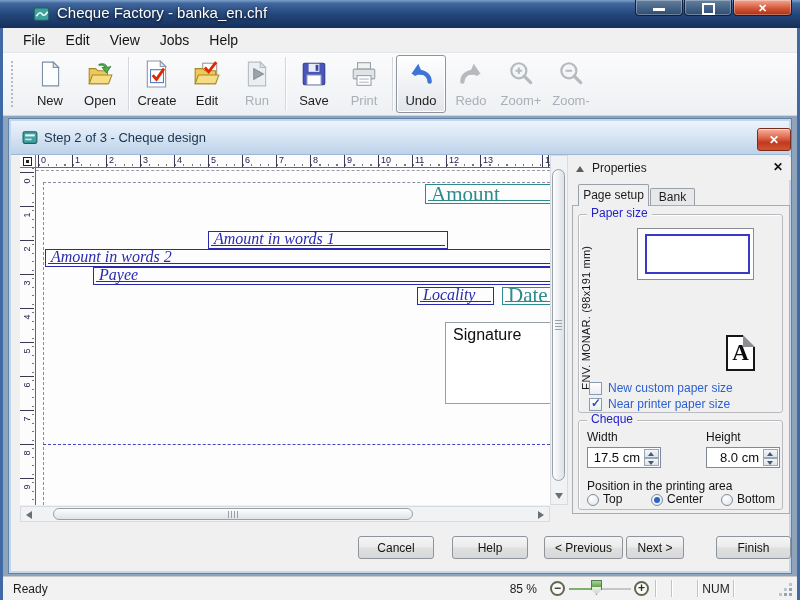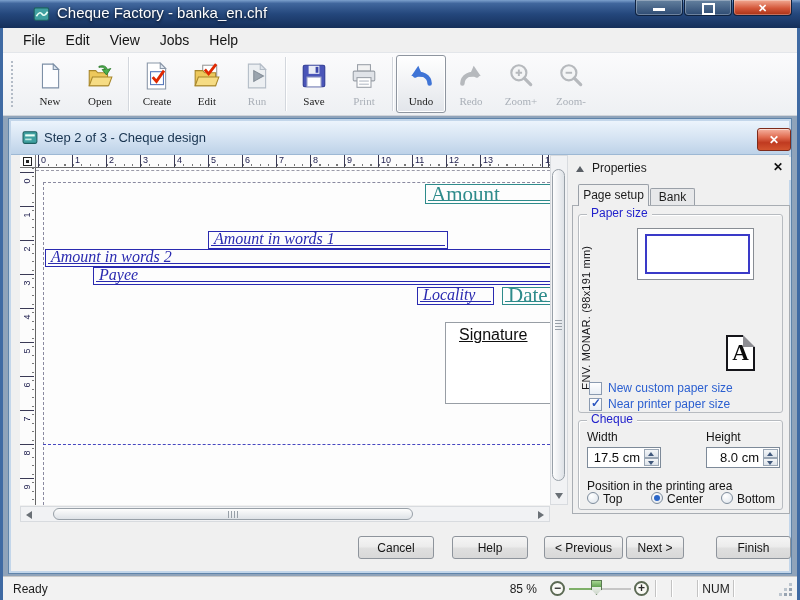--- a/index.html
+++ b/index.html
@@ -27,21 +27,21 @@
   
   .toolbar{position:absolute;left:3px;top:52px;width:794px;height:64px;box-sizing:border-box;
     background:linear-gradient(180deg,#fbfbfc,#eef0f3);border-top:1px solid #e3e6ea;
     border-bottom:1px solid #cfd3d9;display:flex;align-items:center;padding-left:8px;}
   .tb-grip{width:3px;height:46px;border-left:2px dotted #b4bcc7;margin-right:9px;}
   .tbtn{width:50px;height:58px;display:flex;flex-direction:column;align-items:center;
     justify-content:center;gap:1px;border:1px solid transparent;border-radius:3px;box-sizing:border-box;}
   .tbtn.active{border-color:#8e959f;background:linear-gradient(180deg,#ffffff,#e2e5ea);
     box-shadow:inset 0 0 0 1px #fff;}
   .tbtn svg{width:28px;height:28px;}
-  .tlabel{font-size:11px;color:#1e1e1e;font-family:Liberation Serif, serif;}
+  .tlabel{font-size:13px;color:#1e1e1e;}
   .tbtn.disabled .tlabel{color:#aab0b8;}
   .tb-sep{width:1px;height:54px;background:#d3d7dd;box-shadow:1px 0 0 #fff;margin:0 3px;}
   
   .client{position:absolute;left:3px;top:116px;width:794px;height:460px;background:#8fa3ba;}
   .dialog{position:absolute;left:8px;top:118px;width:784px;height:456px;background:#f0f0f0;
     border:1px solid #5f84aa;box-shadow:inset 0 0 0 2px #c3d6ea;box-sizing:border-box;}
   .dlg-titlebar{position:absolute;left:11px;top:121px;width:778px;height:33px;
     background:linear-gradient(180deg,#ecf4fc 0%,#d6e4f3 50%,#bdd2e8 100%);
     border-bottom:1px solid #9db8d4;}
   .dlg-icon{position:absolute;left:22px;top:129px;width:17px;height:17px;}
@@ -74,21 +74,21 @@
   .dash-v{position:absolute;width:0;border-left:1px dashed #8a8aa0;}
   .dash-blue{border-top:1px dashed #4646c0;}
   .field{position:absolute;border:1px solid #2a2ab0;color:#2a2ab0;box-sizing:border-box;
     font-family:"Liberation Serif",serif;font-style:italic;font-size:16px;}
   .field::after{content:"";position:absolute;left:2px;right:2px;bottom:2px;border-bottom:1px solid currentColor;}
   .field .txt{position:absolute;left:5px;bottom:2px;white-space:nowrap;line-height:14px;}
   .field.teal{border-color:#2e8b8b;color:#2e8b8b;font-style:normal;font-size:21px;}
   .field.signature{border:1px solid #989ea5;color:#0e0e0e;font-family:"Liberation Sans",sans-serif;
     font-style:normal;font-size:16px;background:#fff;}
   .field.signature::after{display:none;}
-  .field.signature .txt{left:13px;top:5px;bottom:auto;text-decoration:underline;}
+  .field.signature .txt{left:7px;top:5px;bottom:auto;}
   
   .vscroll{position:absolute;left:550px;top:155px;width:18px;height:350px;background:#f1f2f4;
     border:1px solid #d8dbdf;box-sizing:border-box;}
   .vthumb{position:absolute;left:1px;top:13px;width:13px;height:312px;border:1px solid #98a0a8;
     border-radius:7px;background:linear-gradient(90deg,#fdfdfd,#dee2e7);box-sizing:border-box;}
   .vgrip{position:absolute;left:2px;top:50%;margin-top:-5px;width:7px;height:10px;
     background:repeating-linear-gradient(to bottom,#98a0a8 0 1px,transparent 1px 3px);}
   .sb-arrow{position:absolute;width:0;height:0;}
   .arr-down{left:4px;bottom:5px;border-left:4px solid transparent;border-right:4px solid transparent;border-top:6px solid #6a7076;}
   .hscroll{position:absolute;left:20px;top:506px;width:530px;height:16px;background:#f1f2f4;
@@ -137,21 +137,21 @@
   .fld-label{position:absolute;font-size:12px;color:#141414;}
   .spinner{position:absolute;top:26px;height:21px;border:1px solid #7d8a99;background:#fff;
     box-sizing:border-box;font-size:13px;color:#0c0c0c;display:flex;align-items:center;
     justify-content:flex-end;padding-right:20px;}
   .spin-btns{position:absolute;right:1px;top:1px;width:15px;height:17px;display:flex;flex-direction:column;}
   .spin{flex:1;position:relative;background:linear-gradient(180deg,#f4f6f8,#dde3ea);border:1px solid #9aa6b4;}
   .spin::after{content:"";position:absolute;left:3px;width:0;height:0;
     border-left:3px solid transparent;border-right:3px solid transparent;}
   .spin.up::after{top:2px;border-bottom:4px solid #41597c;}
   .spin.dn::after{top:2px;border-top:4px solid #41597c;}
-  .radio{position:absolute;top:71px;display:flex;align-items:flex-start;gap:4px;}
+  .radio{position:absolute;top:71px;display:flex;align-items:flex-end;gap:4px;}
   .circ{width:12px;height:12px;border:1px solid #7e8c9c;border-radius:50%;position:relative;
     background:radial-gradient(circle at 35% 30%,#fff,#dde4ec);box-sizing:border-box;}
   .radio.selected .circ::after{content:"";position:absolute;left:2px;top:2px;width:6px;height:6px;
     border-radius:50%;background:#2a66c8;}
   .radio-label{font-size:12px;color:#141414;}
   
   .wbtn{position:absolute;top:536px;height:23px;border:1px solid #8e949c;border-radius:3px;
     background:linear-gradient(180deg,#f5f5f5 0%,#ececec 45%,#dfdfdf 55%,#d8d8d8 100%);
     font-size:12px;color:#141414;display:flex;align-items:center;justify-content:center;box-sizing:border-box;}
   

